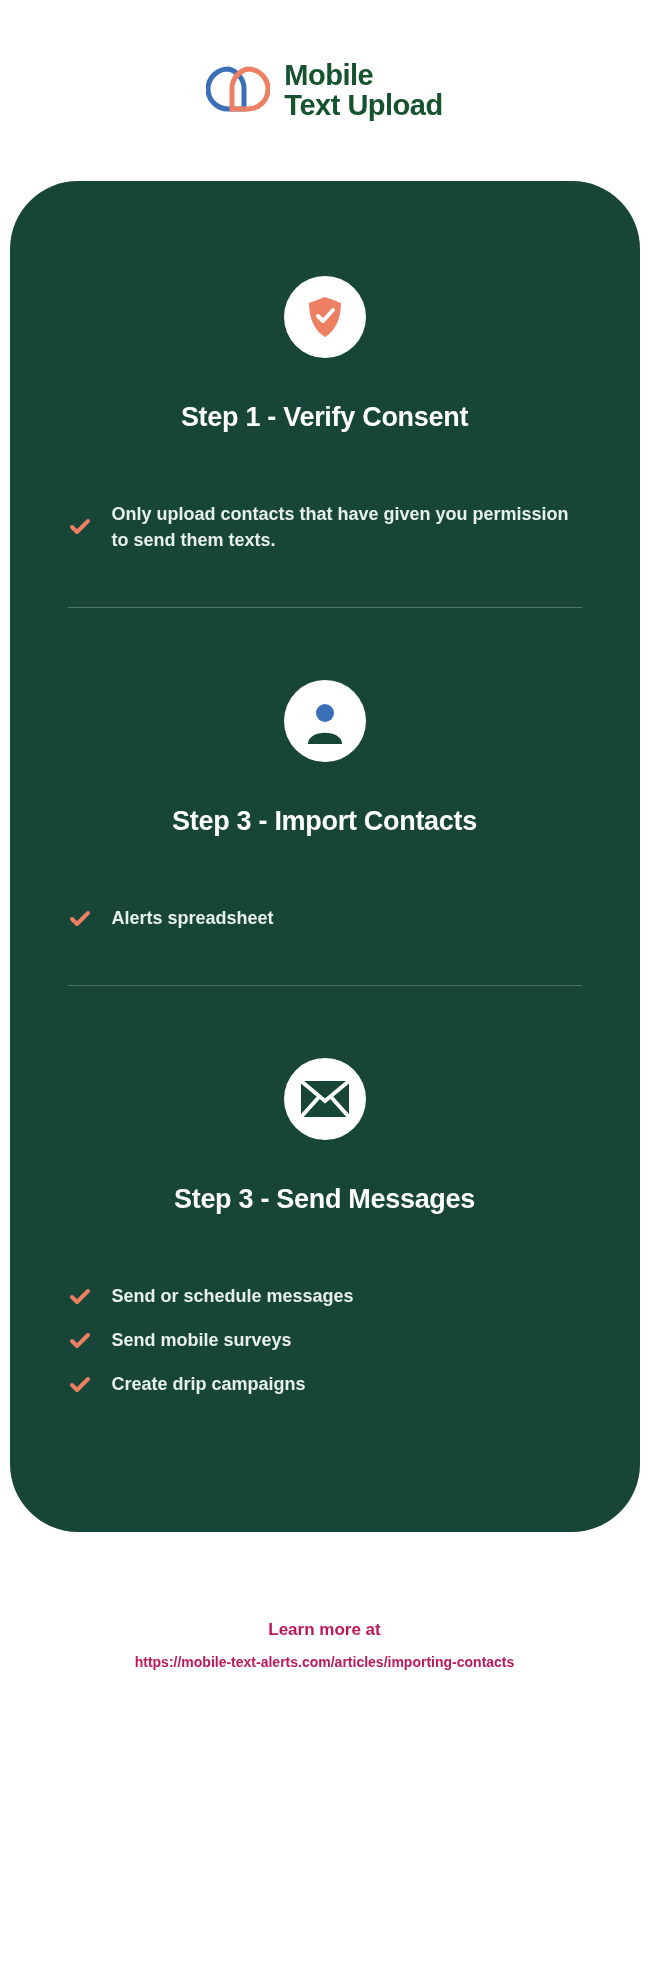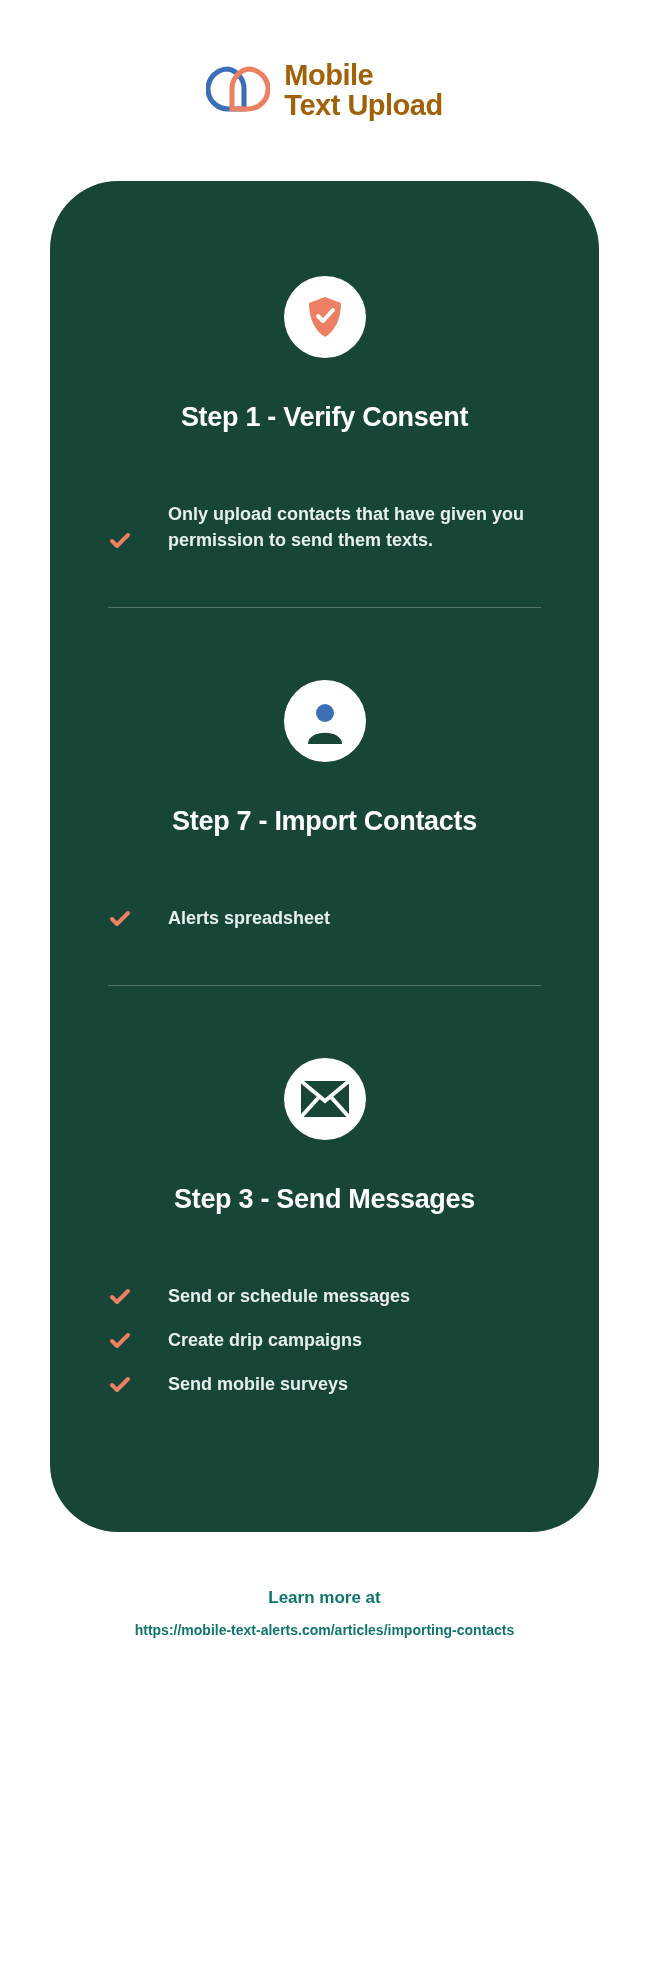--- a/index.html
+++ b/index.html
@@ -13,23 +13,23 @@
 }
 .logo-area {
   display: flex;
   align-items: center;
   gap: 14px;
   margin-top: 60px;
   margin-bottom: 60px;
 }
 .logo-mark { width: 64px; height: 50px; }
 .logo-text { display: flex; flex-direction: column; line-height: 1.05; }
-.logo-text span { font-size: 29px; font-weight: 800; color: #a16207; letter-spacing: -0.5px; }
+.logo-text span { font-size: 29px; font-weight: 800; color: #14532d; letter-spacing: -0.5px; }
 .card {
-  width: 549px;
+  width: 630px;
   background: #174537;
   border-radius: 68px;
   padding: 95px 48px 135px 48px;
   color: #ffffff;
 }
 .step { display: flex; flex-direction: column; align-items: center; }
 .icon-circle {
   width: 82px; height: 82px;
   background: #ffffff;
   border-radius: 50%;
@@ -39,38 +39,38 @@
 .step-title {
   font-size: 27px;
   font-weight: 800;
   letter-spacing: -0.3px;
   margin-bottom: 68px;
   text-align: center;
 }
 .bullets { width: 100%; padding: 0 10px; }
 .bullet {
   display: flex;
-  align-items: flex-end;
-  gap: 36px;
+  align-items: center;
+  gap: 20px;
   margin-bottom: 18px;
 }
 .bullet:last-child { margin-bottom: 0; }
 .check-svg { flex-shrink: 0; width: 24px; height: 24px; margin-top: 1px; }
 .bullet-text { font-size: 18px; font-weight: 600; line-height: 1.45; color: #e8f0ee; }
 .divider {
   height: 1px;
   background: rgba(255,255,255,0.25);
   margin: 54px 10px 72px 10px;
 }
 .footer {
   text-align: center;
-  margin-top: 56px;
+  margin-top: 88px;
   margin-bottom: 70px;
   font-weight: 700;
-  color: #0f766e;
+  color: #be185d;
 }
 .footer-line1 { font-size: 17px; margin-bottom: 14px; }
 .footer-line2 { font-size: 14px; }
 </style>
 </head>
 <body>
 
 <div class="logo-area">
   <svg class="logo-mark" viewBox="0 0 64 50">
     <path d="M 22 4 A 20 20 0 1 0 22 44 L 38 44 L 38 24 A 20 20 0 0 0 22 4 Z" fill="none" stroke="#3b6fb8" stroke-width="5"></path>
@@ -104,21 +104,21 @@
 
   <div class="divider"></div>
 
   <div class="step">
     <div class="icon-circle">
       <svg width="50" height="50" viewBox="0 0 50 50">
         <circle cx="25" cy="17" r="9" fill="#3b6fb8"></circle>
         <path d="M8 48 C8 33 42 33 42 48 Z" fill="#174537"></path>
       </svg>
     </div>
-    <div class="step-title">Step 7 - Import Contacts</div>
+    <div class="step-title">Step 3 - Import Contacts</div>
     <div class="bullets">
       <div class="bullet">
         <svg class="check-svg" viewBox="0 0 24 24">
             <path d="M4 12 L9 17 L20 6" stroke="#ed8063" stroke-width="4" fill="none" stroke-linecap="round" stroke-linejoin="round"></path>
           </svg>
         <div class="bullet-text">Alerts spreadsheet</div>
       </div>
     </div>
   </div>
 
@@ -137,27 +137,27 @@
       <div class="bullet">
         <svg class="check-svg" viewBox="0 0 24 24">
             <path d="M4 12 L9 17 L20 6" stroke="#ed8063" stroke-width="4" fill="none" stroke-linecap="round" stroke-linejoin="round"></path>
           </svg>
         <div class="bullet-text">Send or schedule messages</div>
       </div>
       <div class="bullet">
         <svg class="check-svg" viewBox="0 0 24 24">
             <path d="M4 12 L9 17 L20 6" stroke="#ed8063" stroke-width="4" fill="none" stroke-linecap="round" stroke-linejoin="round"></path>
           </svg>
-        <div class="bullet-text">Create drip campaigns</div>
+        <div class="bullet-text">Send mobile surveys</div>
       </div>
       <div class="bullet">
         <svg class="check-svg" viewBox="0 0 24 24">
             <path d="M4 12 L9 17 L20 6" stroke="#ed8063" stroke-width="4" fill="none" stroke-linecap="round" stroke-linejoin="round"></path>
           </svg>
-        <div class="bullet-text">Send mobile surveys</div>
+        <div class="bullet-text">Create drip campaigns</div>
       </div>
     </div>
   </div>
 
 </div>
 
 <div class="footer">
   <div class="footer-line1">Learn more at</div>
   <div class="footer-line2">https://mobile-text-alerts.com/articles/importing-contacts</div>
 </div>

